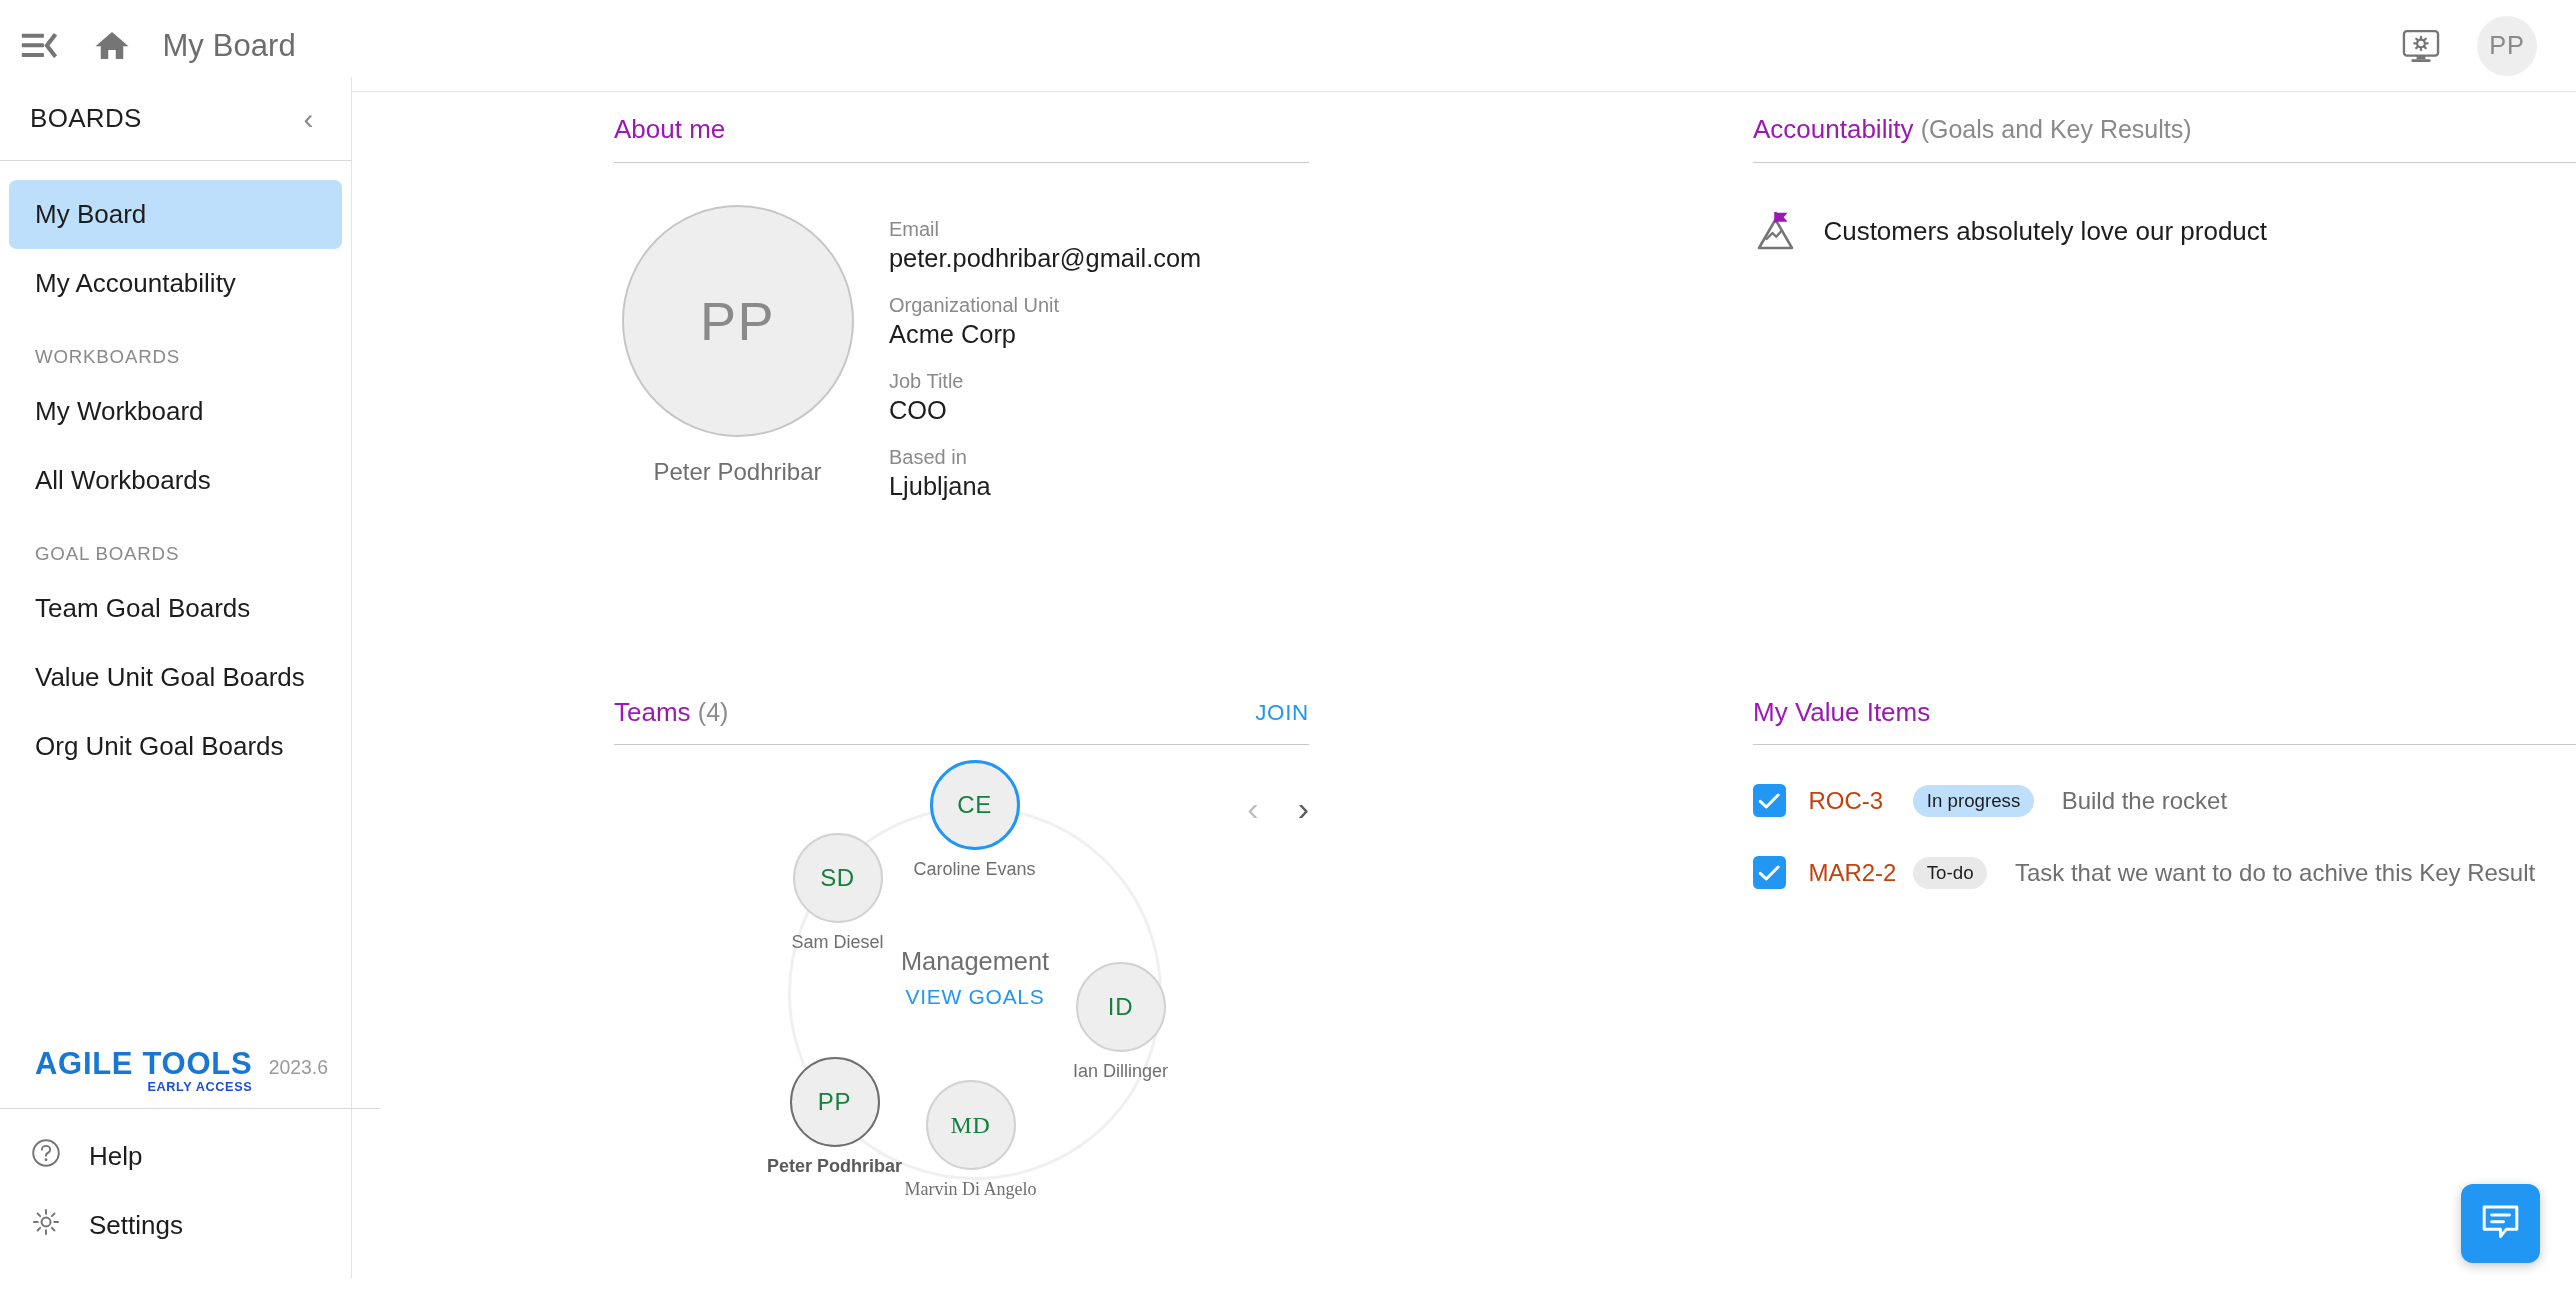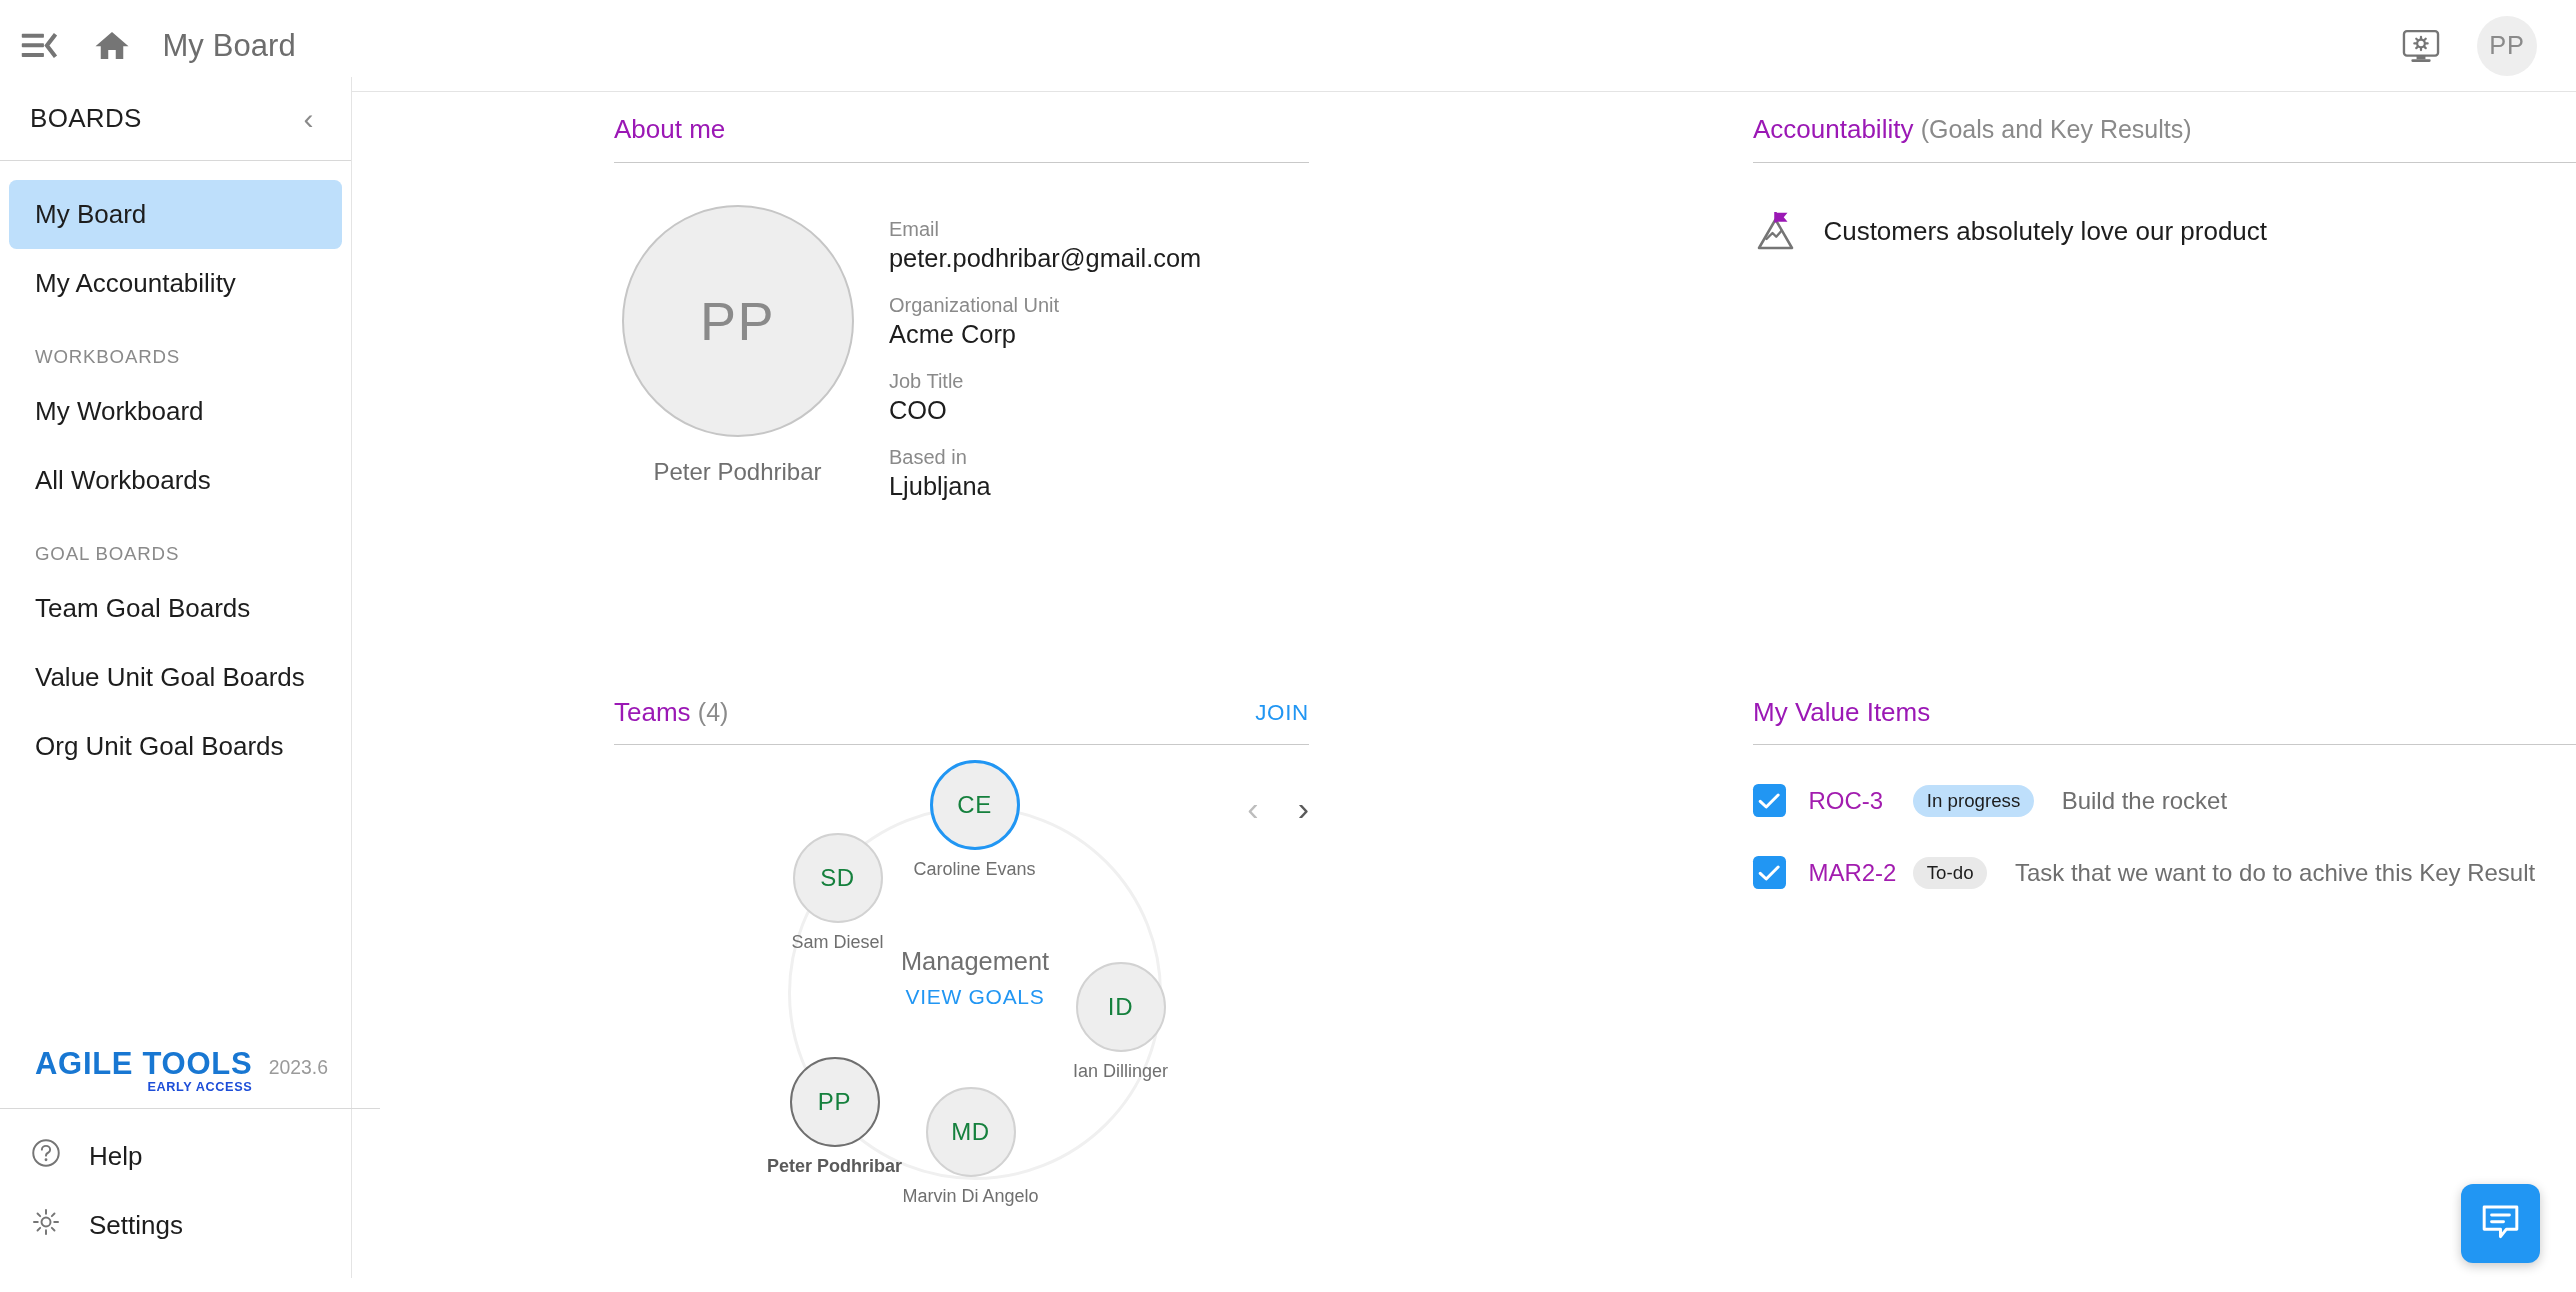--- a/index.html
+++ b/index.html
@@ -153,21 +153,21 @@
 
   
   #values { left: 1371px; top: 605px; width: 975px; }
   .vi-row { display: flex; align-items: center; padding-top: 39px; }
   .vi-check {
     width: 33px; height: 33px; border-radius: 5.2px; background: #2196f3;
     display: flex; align-items: center; justify-content: center; flex: none;
     cursor: pointer;
   }
   .vi-check svg { display: block; }
-  .vi-key { font-size: 24px; color: #a21caf; margin-left: 22.4px; width: 105px; flex: none; }
+  .vi-key { font-size: 24px; color: #c2410c; margin-left: 22.4px; width: 105px; flex: none; }
   .vi-badge {
     font-size: 18.7px; border-radius: 22.4px; padding: 5.2px 13.4px; flex: none;
   }
   .vi-badge.progress { background: #bedffb; color: #1d1d1d; }
   .vi-badge.todo { background: #e9e9e9; color: #1d1d1d; }
   .vi-desc { font-size: 24px; color: #6f6f6f; margin-left: 28px; }
 
   
   .chat-fab {
     position: absolute; right: 36px; bottom: 30px;
@@ -377,21 +377,21 @@
           <div class="member" style="left:149px; top:88px;">
             <div class="member-av">SD</div>
             <div class="member-name">Sam Diesel</div>
           </div>
 
           <div class="member" style="left:432px; top:217px;">
             <div class="member-av">ID</div>
             <div class="member-name">Ian Dillinger</div>
           </div>
 
-          <div class="member" style="left:282px; top:342px;">
+          <div class="member" style="left:282px; top:335px;font-family:Liberation Serif, serif;">
             <div class="member-av">MD</div>
             <div class="member-name">Marvin Di Angelo</div>
           </div>
 
           <div class="member" style="left:146px; top:312px;">
             <div class="member-av self">PP</div>
             <div class="member-name self">Peter Podhribar</div>
           </div>
         </div>
       </div>

